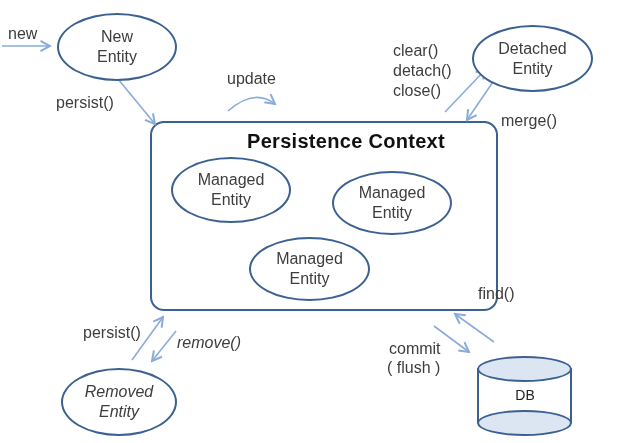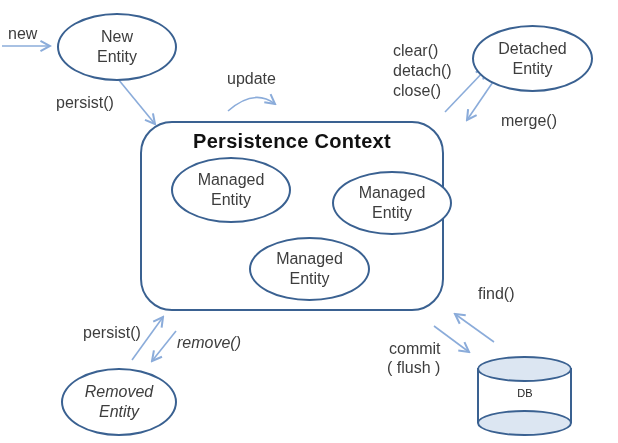--- a/index.html
+++ b/index.html
@@ -21,26 +21,27 @@
     align-items: center;
     justify-content: center;
     font-size: 16px;
     line-height: 1.25;
     color: #3d3d3d;
     text-align: center;
     z-index: 3;
   }
   .pc-box {
     position: absolute;
-    left: 140px; top: 121px;
+    left: 150px; top: 121px;
     width: 300px; height: 186px;
     border: 2.8px solid #3a6191;
-    border-radius: 32px;
+    border-radius: 14px;
     background: #ffffff;
     z-index: 1;
+    padding-left: 44px;
   }
   .pc-title {
     margin-top: 7px;
     text-align: center;
     font-size: 20px;
     font-weight: 700;
     letter-spacing: 0.3px;
     color: #111111;
   }
   .lbl {
@@ -75,21 +76,21 @@
     border-radius: 50%;
     background: #dce6f2;
   }
   .db-top    { top: 356px; z-index: 5; }
   .db-bottom { top: 410px; z-index: 4; }
   .db-label {
     position: absolute;
     left: 477px; top: 387px;
     width: 96px;
     text-align: center;
-    font-size: 11px;
+    font-size: 14px;
     color: #222222;
     z-index: 6;
   }
 </style>
 </head>
 <body>
 
 <div id="canvas">
 
   <div class="pc-box">

